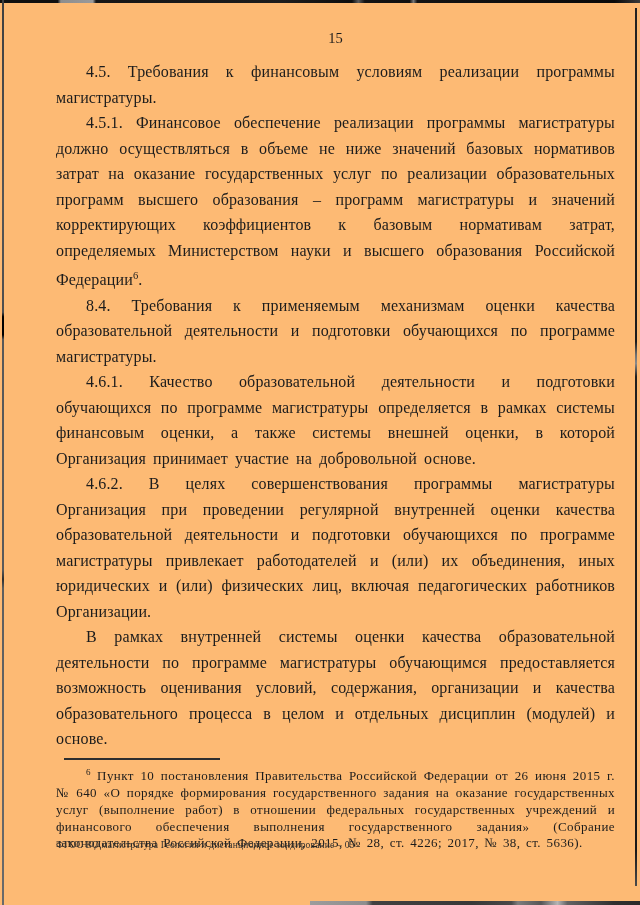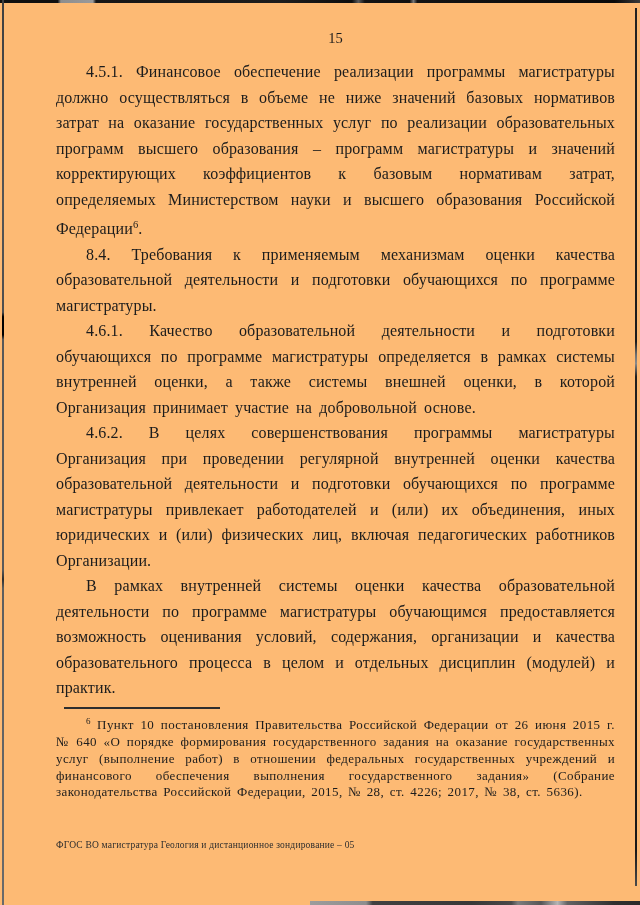--- a/index.html
+++ b/index.html
@@ -82,30 +82,31 @@
 
   <div class="edge-top"></div>
   <div class="edge-left"></div>
   <div class="edge-right"></div>
   <div class="artifact-bottom"></div>
 
   <div class="content">
 
     <div class="page-number">15</div>
 
+    <p class="body-para">4.5. Требования к финансовым условиям реализации программы магистратуры.</p>
 
     <p class="body-para"><span>4.5.1. Финансовое обеспечение реализации программы магистратуры должно осуществляться в объеме не ниже значений базовых нормативов затрат на оказание государственных услуг по реализации образовательных программ высшего образования – программ магистратуры и значений корректирующих коэффициентов к базовым нормативам затрат, определяемых Министерством науки и высшего образования Российской Федерации</span><sup class="fn-ref">6</sup><span>.</span></p>
 
     <p class="body-para">8.4. Требования к применяемым механизмам оценки качества образовательной деятельности и подготовки обучающихся по программе магистратуры.</p>
 
-    <p class="body-para">4.6.1. Качество образовательной деятельности и подготовки обучающихся по программе магистратуры определяется в рамках системы внутренней оценки, а также системы внешней оценки, в которой Организация принимает участие на добровольной основе.</p>
+    <p class="body-para">4.6.1. Качество образовательной деятельности и подготовки обучающихся по программе магистратуры определяется в рамках системы финансовым оценки, а также системы внешней оценки, в которой Организация принимает участие на добровольной основе.</p>
 
     <p class="body-para">4.6.2. В целях совершенствования программы магистратуры Организация при проведении регулярной внутренней оценки качества образовательной деятельности и подготовки обучающихся по программе магистратуры привлекает работодателей и (или) их объединения, иных юридических и (или) физических лиц, включая педагогических работников Организации.</p>
 
-    <p class="body-para">В рамках внутренней системы оценки качества образовательной деятельности по программе магистратуры обучающимся предоставляется возможность оценивания условий, содержания, организации и качества образовательного процесса в целом и отдельных дисциплин (модулей) и практик.</p>
+    <p class="body-para">В рамках внутренней системы оценки качества образовательной деятельности по программе магистратуры обучающимся предоставляется возможность оценивания условий, содержания, организации и качества образовательного процесса в целом и отдельных дисциплин (модулей) и основе.</p>
 
 
     <div class="fn-sep"></div>
 
     <p class="footnote"><sup>6</sup><span> Пункт 10 постановления Правительства Российской Федерации от 26 июня 2015 г. № 640 «О порядке формирования государственного задания на оказание государственных услуг (выполнение работ) в отношении федеральных государственных учреждений и финансового обеспечения выполнения государственного задания» (Собрание законодательства Российской Федерации, 2015, № 28, ст. 4226; 2017, № 38, ст. 5636).</span></p>
 
   </div>
 
   <div class="footer-label">ФГОС ВО магистратура Геология и дистанционное зондирование – 05</div>
 

